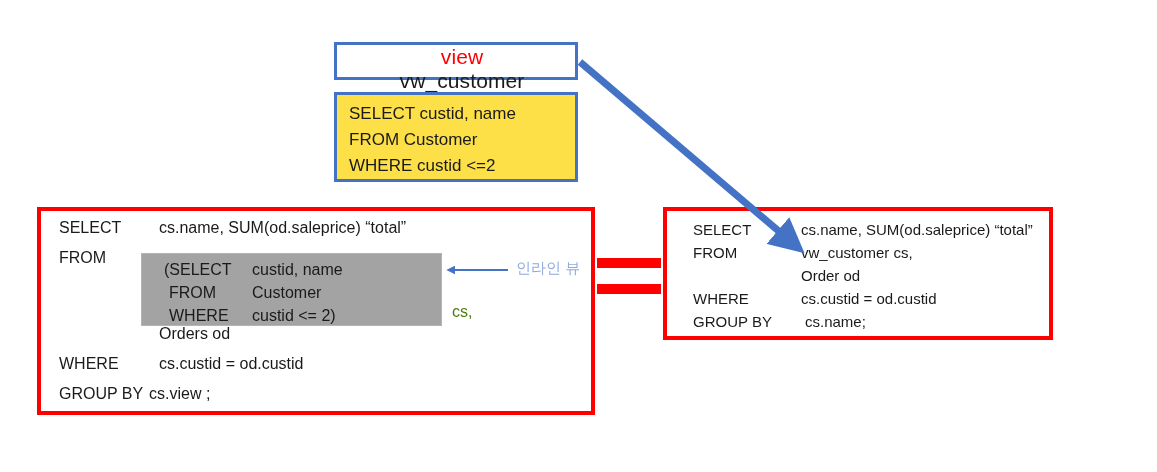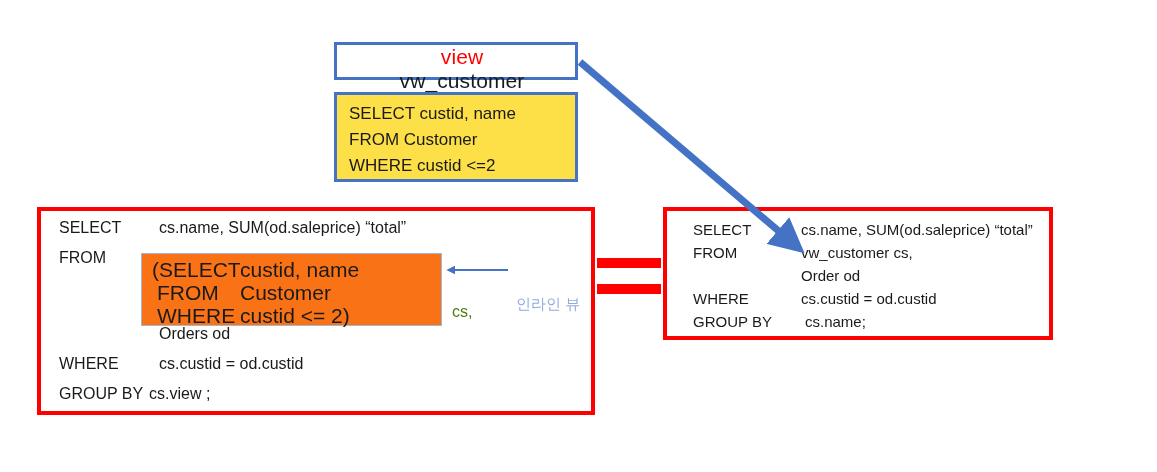--- a/index.html
+++ b/index.html
@@ -74,25 +74,25 @@
   }
   .sql-row { position: relative; height: 30px; }
   .sql-kw  { position: absolute; left: 0;    top: 0; }
   .sql-val { position: absolute; left: 100px; top: 0; }
   .sql-val-tight { position: absolute; left: 90px; top: 0; }
 
   
   .inline-view {
     left: 141px; top: 253px;
     width: 301px; height: 73px;
-    background: #f97316;
+    background: #a3a3a3;
     border: 1px solid #9fb8d6;
     box-sizing: border-box;
-    padding: 4px 0 0 10px;
-    font-size: 21px;
+    padding: 4px 0 0 22px;
+    font-size: 16px;
     line-height: 23px;
     color: #1a1a1a;
     white-space: nowrap;
   }
   .iv-row { position: relative; height: 23px; }
   .iv-kw  { position: absolute; left: 0;   top: 0; }
   .iv-val { position: absolute; left: 88px; top: 0; }
   .iv-kw-indent { position: absolute; left: 5px; top: 0; }
 
   
@@ -119,21 +119,20 @@
   }
   .eq-bar-top    { top: 258px; }
   .eq-bar-bottom { top: 284px; }
 
   
   .annot-label {
     left: 516px; top: 259px;
     font-size: 15px;
     color: #8faadc;
     white-space: nowrap;
-    margin-top: 36px;
   }
 
   
   #arrows {
     position: absolute;
     left: 0; top: 0;
     width: 1157px; height: 472px;
     pointer-events: none;
   }
 </style>

